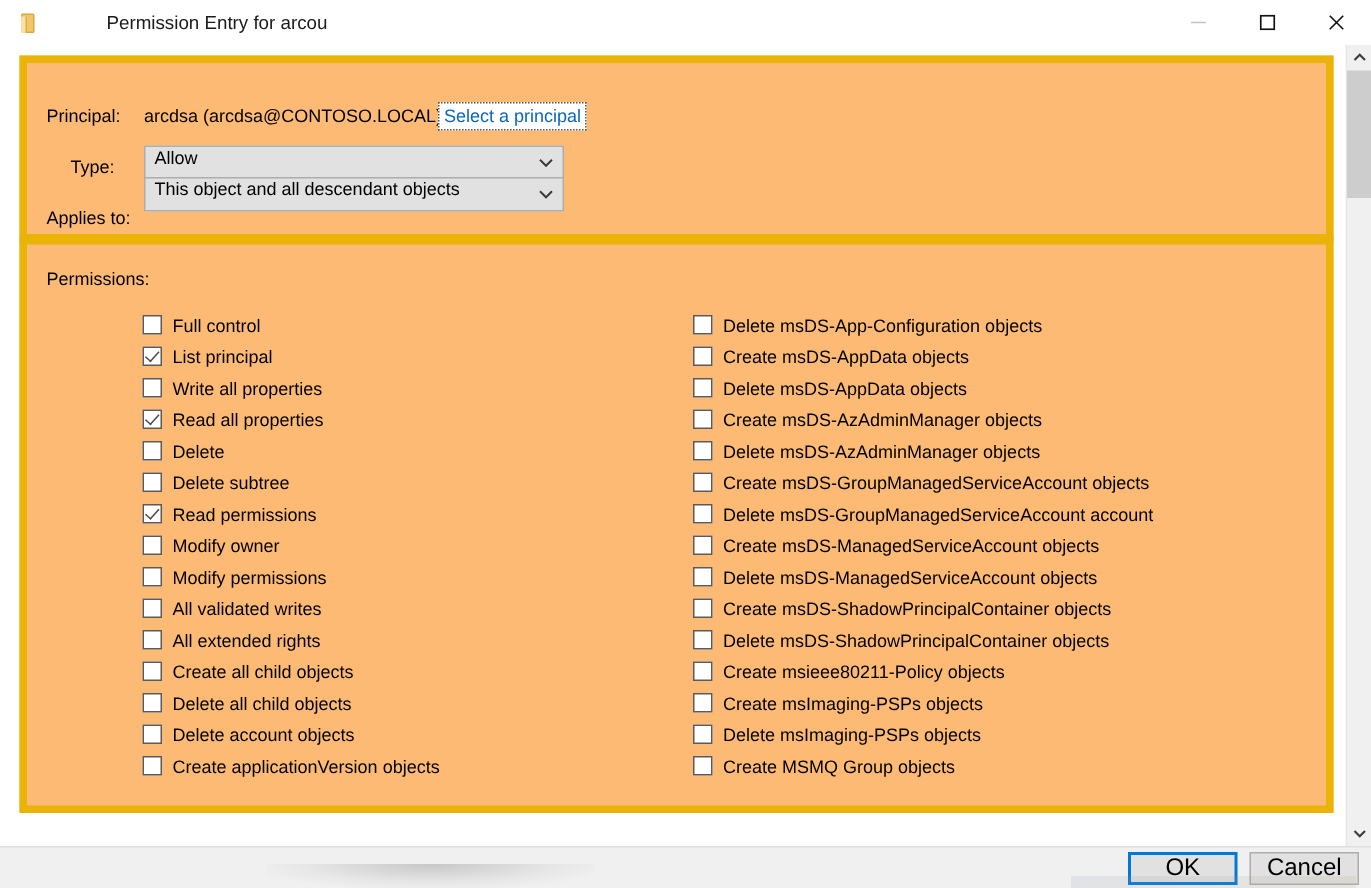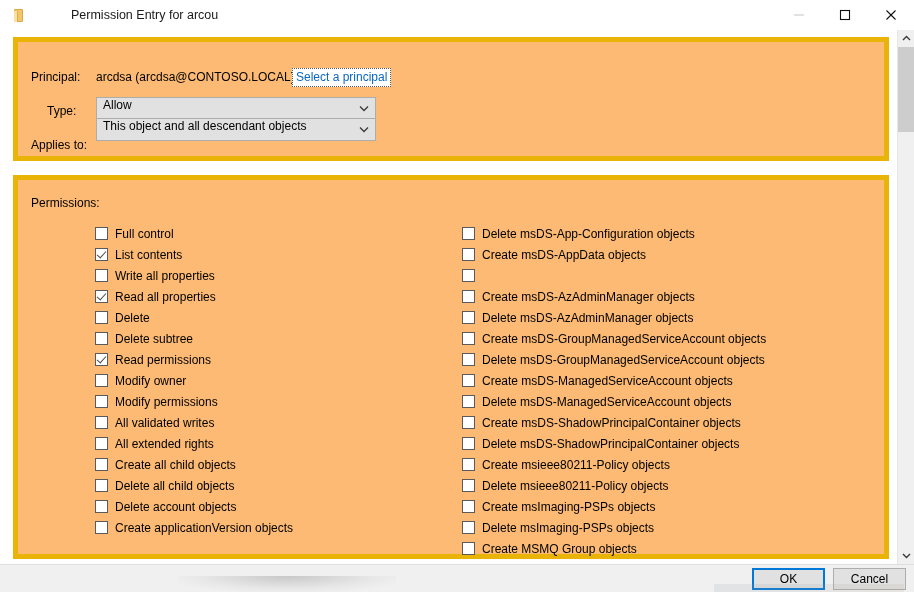--- a/index.html
+++ b/index.html
@@ -155,21 +155,21 @@
     position: absolute;
     border: 5px solid #eab308;
     box-sizing: border-box;
     background: #fdba74;
   }
   #principal-group {
     left: 13px; top: 7px;
     width: 876px; height: 124px;
   }
   #permissions-group {
-    left: 13px; top: 145px;
+    left: 13px; top: 128px;
     width: 876px; height: 384px;
   }
 
   .form-label {
     position: absolute;
     font-size: 12px;
     color: #000000;
     white-space: nowrap;
   }
   #label-principal  { left: 13px; top: 28px; }
@@ -273,21 +273,21 @@
     width: 914px;
     height: 28px;
     background: #f0f0f0;
     border-top: 1px solid #dfdfdf;
   }
   .footer-btn {
     position: absolute;
     top: 3px;
     width: 73px;
     height: 22px;
-    font-size: 12px;
+    font-size: 16px;
     font-family: "Liberation Sans", sans-serif;
     background: #e1e1e1;
     border: 1px solid #adadad;
     box-sizing: border-box;
     display: flex;
     align-items: center;
     justify-content: center;
     cursor: default;
     color: #000000;
   }
@@ -399,21 +399,21 @@
 
     <div id="permissions-group" class="group-box">
       <div id="permissions-label">Permissions:</div>
       <div class="perm-column" id="perm-col-left">
           <div class="perm-row">
             <span class="cb"></span>
             <span class="perm-label">Full control</span>
           </div>
           <div class="perm-row">
             <span class="cb checked"></span>
-            <span class="perm-label">List contents</span>
+            <span class="perm-label">List principal</span>
           </div>
           <div class="perm-row">
             <span class="cb"></span>
             <span class="perm-label">Write all properties</span>
           </div>
           <div class="perm-row">
             <span class="cb checked"></span>
             <span class="perm-label">Read all properties</span>
           </div>
           <div class="perm-row">
@@ -465,60 +465,57 @@
           <div class="perm-row">
             <span class="cb"></span>
             <span class="perm-label">Delete msDS-App-Configuration objects</span>
           </div>
           <div class="perm-row">
             <span class="cb"></span>
             <span class="perm-label">Create msDS-AppData objects</span>
           </div>
           <div class="perm-row">
             <span class="cb"></span>
+            <span class="perm-label">Delete msDS-AppData objects</span>
           </div>
           <div class="perm-row">
             <span class="cb"></span>
             <span class="perm-label">Create msDS-AzAdminManager objects</span>
           </div>
           <div class="perm-row">
             <span class="cb"></span>
             <span class="perm-label">Delete msDS-AzAdminManager objects</span>
           </div>
           <div class="perm-row">
             <span class="cb"></span>
             <span class="perm-label">Create msDS-GroupManagedServiceAccount objects</span>
           </div>
           <div class="perm-row">
             <span class="cb"></span>
-            <span class="perm-label">Delete msDS-GroupManagedServiceAccount objects</span>
+            <span class="perm-label">Delete msDS-GroupManagedServiceAccount account</span>
           </div>
           <div class="perm-row">
             <span class="cb"></span>
             <span class="perm-label">Create msDS-ManagedServiceAccount objects</span>
           </div>
           <div class="perm-row">
             <span class="cb"></span>
             <span class="perm-label">Delete msDS-ManagedServiceAccount objects</span>
           </div>
           <div class="perm-row">
             <span class="cb"></span>
             <span class="perm-label">Create msDS-ShadowPrincipalContainer objects</span>
           </div>
           <div class="perm-row">
             <span class="cb"></span>
             <span class="perm-label">Delete msDS-ShadowPrincipalContainer objects</span>
           </div>
           <div class="perm-row">
             <span class="cb"></span>
             <span class="perm-label">Create msieee80211-Policy objects</span>
-          </div>
-          <div class="perm-row">
-            <span class="cb"></span>
-            <span class="perm-label">Delete msieee80211-Policy objects</span>
           </div>
           <div class="perm-row">
             <span class="cb"></span>
             <span class="perm-label">Create msImaging-PSPs objects</span>
           </div>
           <div class="perm-row">
             <span class="cb"></span>
             <span class="perm-label">Delete msImaging-PSPs objects</span>
           </div>
           <div class="perm-row">

